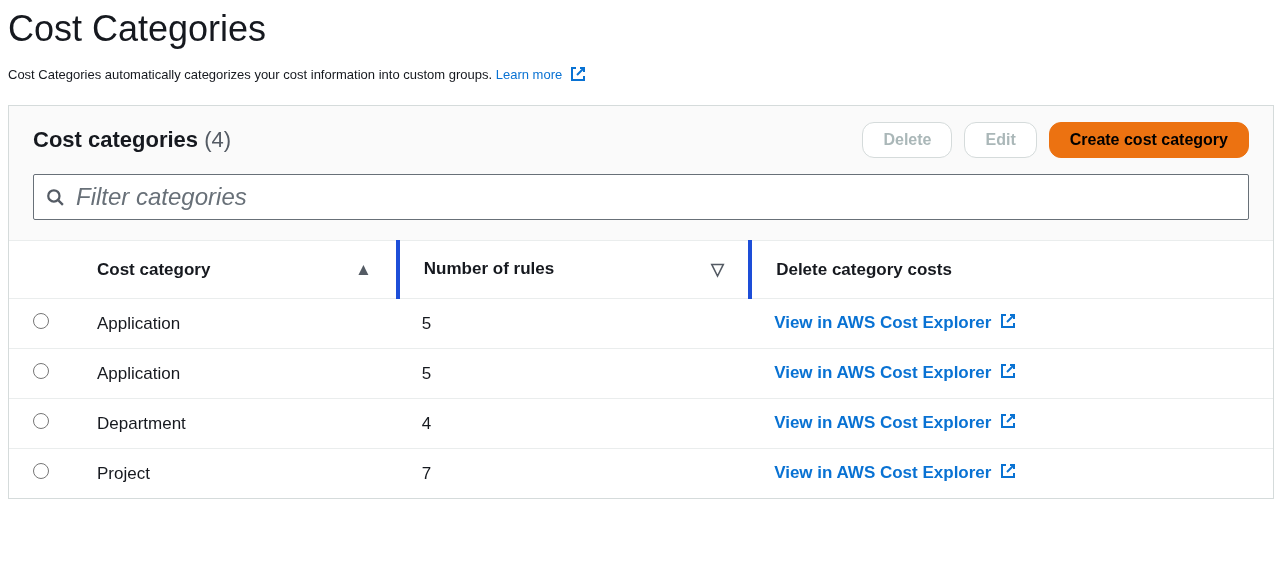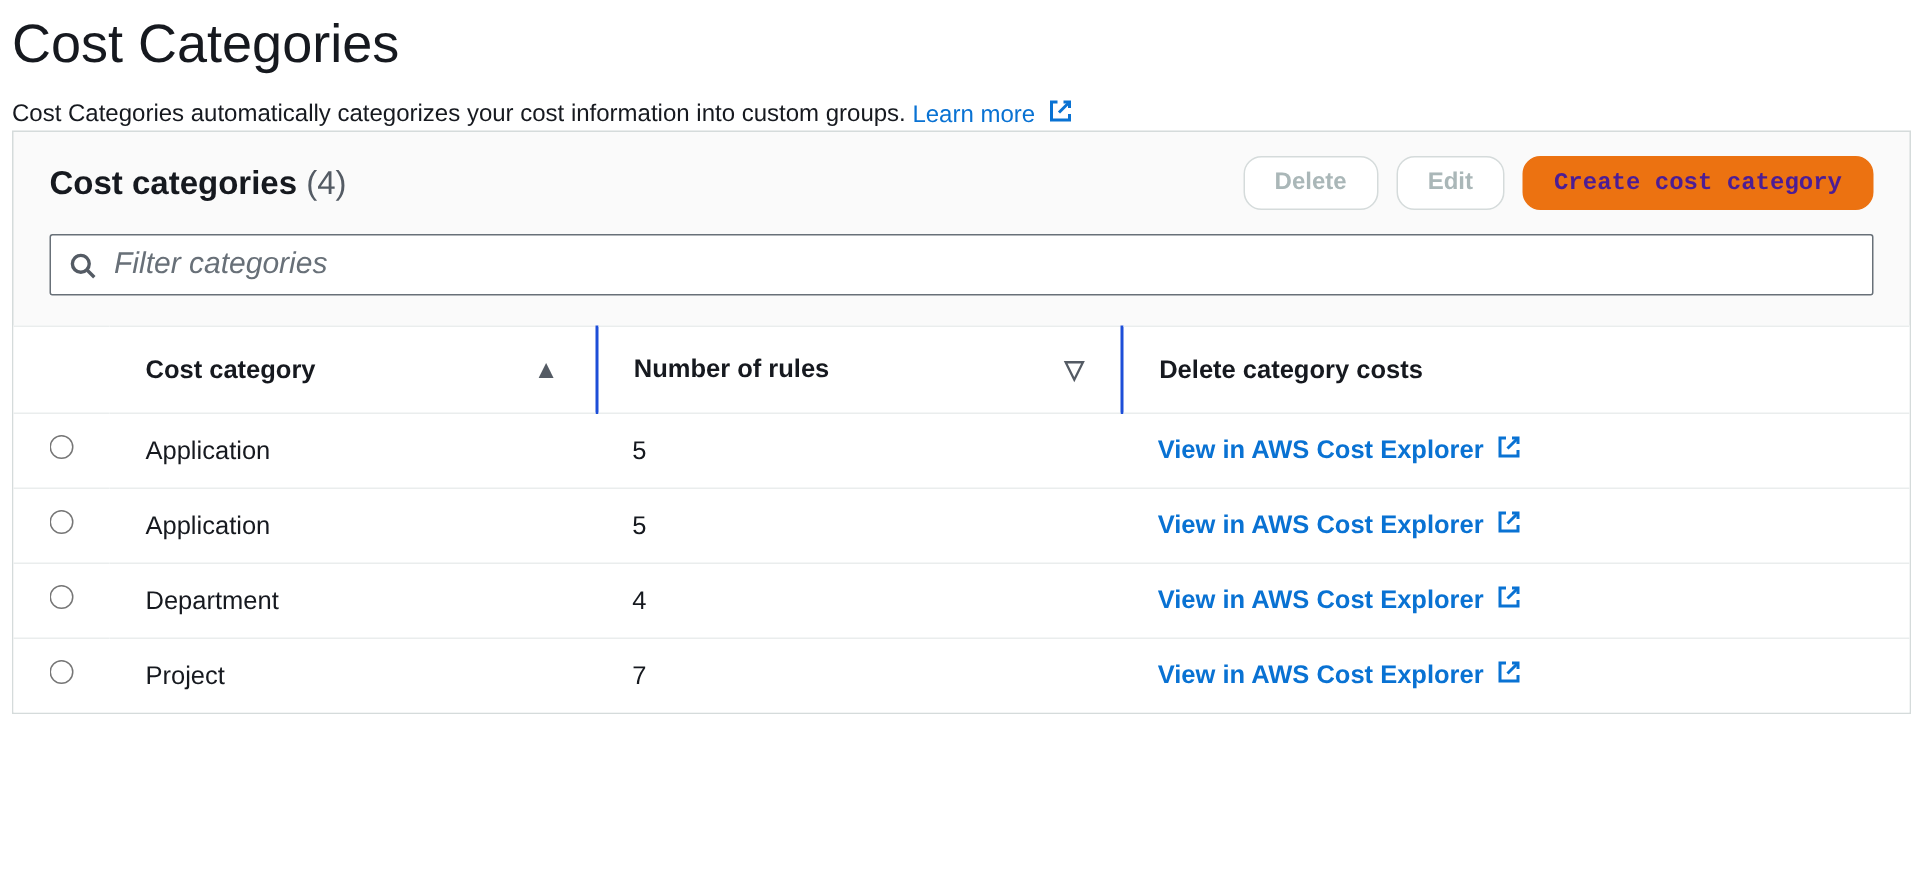--- a/index.html
+++ b/index.html
@@ -12,22 +12,23 @@
       background: #fff;
       color: #16191f;
       padding: 8px;
     }
     .page-title {
       font-size: 36px;
       font-weight: 400;
       margin-bottom: 16px;
     }
     .page-description {
-      font-size: 16px;
+      font-size: 13px;
       color: #16191f;
+      margin-bottom: 20px;
     }
     .learn-more-link {
       color: #0972d3;
       text-decoration: none;
     }
     .external-icon {
       display: inline-block;
       vertical-align: middle;
       margin-left: 4px;
     }
@@ -65,42 +66,41 @@
       color: #545b64;
     }
     .btn:disabled {
       color: #aab7b8;
       border-color: #d5dbdb;
       cursor: not-allowed;
     }
     .btn-primary {
       background: #ec7211;
       border-color: #ec7211;
-      color: #4c1d95;
-      font-family: Liberation Mono, monospace;
+      color: #000000;
     }
     .filter-container {
       padding: 8px 24px 20px 24px;
     }
     .filter-input-wrapper {
       position: relative;
       background: #fff;
       border: 1px solid #687078;
       border-radius: 2px;
       display: flex;
       align-items: center;
       padding: 8px 12px;
     }
     .filter-input-wrapper svg {
       flex-shrink: 0;
     }
     .filter-input {
       border: none;
       outline: none;
-      font-size: 20px;
+      font-size: 24px;
       color: #687078;
       padding-left: 12px;
       width: 100%;
       background: transparent;
     }
     .filter-input::placeholder {
       color: #687078;
       font-style: italic;
     }
     .table {
@@ -111,21 +111,21 @@
     .table thead th {
       text-align: left;
       padding: 18px 24px;
       font-size: 17px;
       font-weight: 700;
       color: #16191f;
       border-bottom: 1px solid #eaeded;
       border-top: 1px solid #eaeded;
     }
     .table thead th.col-divider {
-      border-right: 2px solid #1d4ed8;
+      border-right: 4px solid #1d4ed8;
       margin-top: 16px;
     }
     .table thead th .sort-icon {
       float: right;
       color: #545b64;
     }
     .table tbody td {
       padding: 14px 24px;
       font-size: 17px;
       border-bottom: 1px solid #eaeded;

